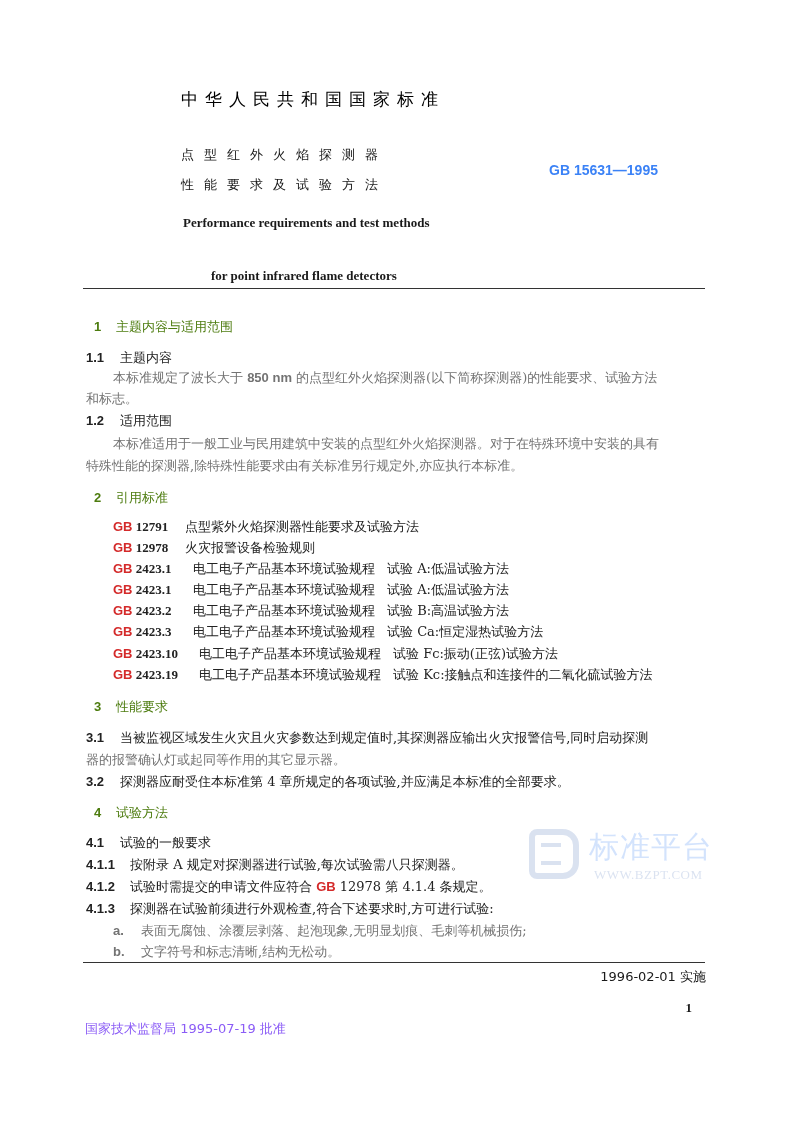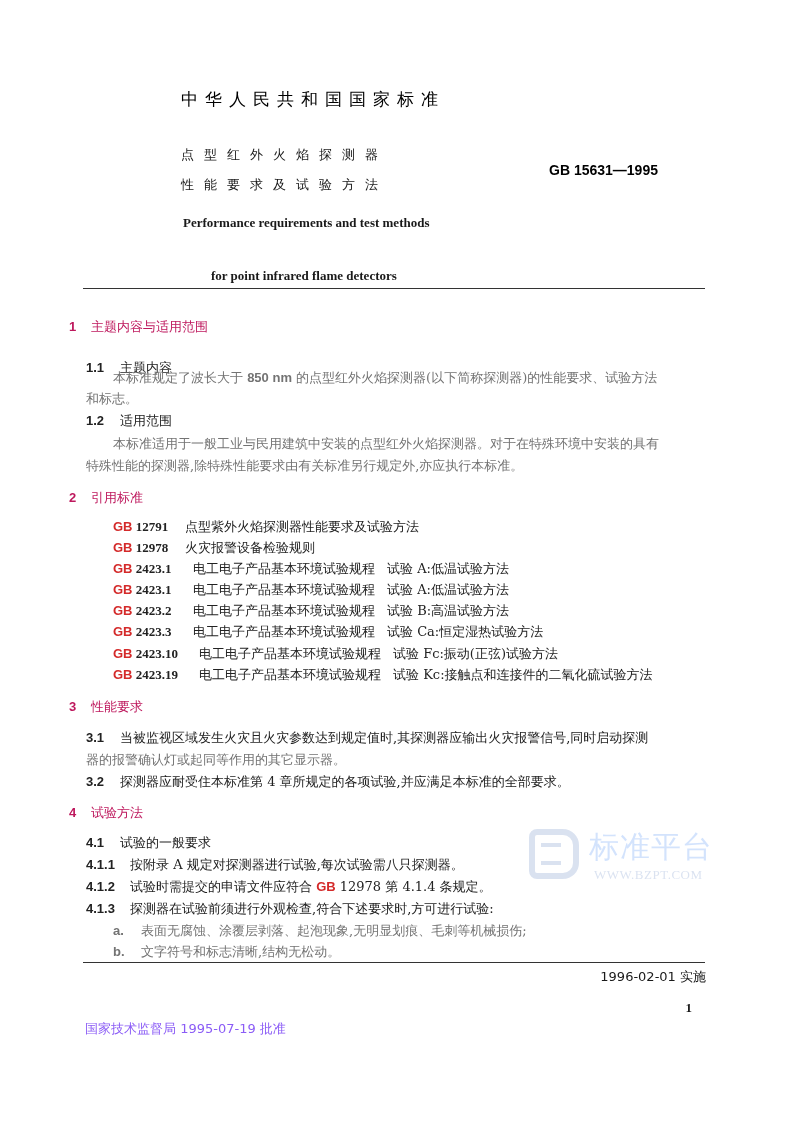--- a/index.html
+++ b/index.html
@@ -5,30 +5,30 @@
   * { margin: 0; padding: 0; box-sizing: border-box; }
   html, body { width: 800px; height: 1132px; background: #ffffff; }
   body { position: relative; font-family: "DejaVu Serif", "Liberation Serif", serif; color: #222; overflow: hidden; }
 
   .abs { position: absolute; white-space: nowrap; }
 
   .nat-std { left: 181px; top: 88px; font-family: "DejaVu Sans", sans-serif; font-size: 17px; letter-spacing: 7px; color: #000000; }
   .title-cn { left: 181px; font-family: "DejaVu Sans", sans-serif; font-size: 13px; letter-spacing: 10px; color: #1a1a1a; }
   .title-cn.l1 { top: 146px; }
   .title-cn.l2 { top: 176px; }
-  .std-no { left: 549px; top: 162px; font-family: "Liberation Sans", sans-serif; font-size: 14px; font-weight: bold; color: #000000; }
+  .std-no { left: 549px; top: 162px; font-family: "Liberation Sans", sans-serif; font-size: 14px; font-weight: bold; color: #3b82f6; }
   .title-en { font-family: "Liberation Serif", serif; font-weight: bold; font-size: 13px; color: #1a1a1a; }
   .title-en.l1 { left: 183px; top: 215px; }
   .title-en.l2 { left: 211px; top: 236px; margin-top: 32px; }
 
   .hrule { position: absolute; left: 83px; width: 622px; height: 1px; background: #333; }
   .hrule.top { top: 288px; }
   .hrule.bottom { top: 962px; }
 
-  .sec-h { left: 69px; font-family: "DejaVu Sans", sans-serif; font-size: 13px; color: #be185d; }
+  .sec-h { left: 94px; font-family: "DejaVu Sans", sans-serif; font-size: 13px; color: #4d7c0f; }
   .sec-h .num { font-family: "Liberation Sans", sans-serif; font-weight: bold; display: inline-block; width: 22px; }
   .sub-h { left: 86px; font-size: 13px; color: #222; }
   .sub-h .num { font-family: "Liberation Sans", sans-serif; font-weight: bold; display: inline-block; min-width: 30px; margin-right: 4px; }
   .para { font-size: 13px; color: #737373; }
   .b { font-family: "Liberation Sans", sans-serif; font-weight: bold; }
   .red { color: #d42a2a; font-family: "Liberation Sans", sans-serif; font-weight: bold; }
 
   .ref-row { left: 113px; font-size: 13px; color: #222; }
   .ref-row .code { display: inline-block; font-family: "Liberation Serif", serif; font-weight: bold; }
   .ref-row .gb { color: #d42a2a; font-family: "Liberation Sans", sans-serif; font-weight: bold; }
@@ -52,21 +52,21 @@
 <div class="abs title-cn l2">性能要求及试验方法</div>
 <div class="abs std-no">GB 15631—1995</div>
 <div class="abs title-en l1">Performance requirements and test methods</div>
 <div class="abs title-en l2">for point infrared flame detectors</div>
 
 <div class="hrule top"></div>
 
 <div class="abs sec-h" style="top:318px">
   <span class="num">1</span><span>主题内容与适用范围</span>
 </div>
-<div class="abs sub-h" style="top:359px">
+<div class="abs sub-h" style="top:349px">
   <span class="num">1.1</span><span>主题内容</span>
 </div>
 <div class="abs para" style="left:113px; top:369px">
   <span>本标准规定了波长大于 </span><span class="b">850 nm</span><span> 的点型红外火焰探测器(以下简称探测器)的性能要求、试验方法</span>
 </div>
 <div class="abs para" style="left:86px; top:390px">和标志。</div>
 <div class="abs sub-h" style="top:412px">
   <span class="num">1.2</span><span>适用范围</span>
 </div>
 <div class="abs para" style="left:113px; top:435px">本标准适用于一般工业与民用建筑中安装的点型红外火焰探测器。对于在特殊环境中安装的具有</div>

